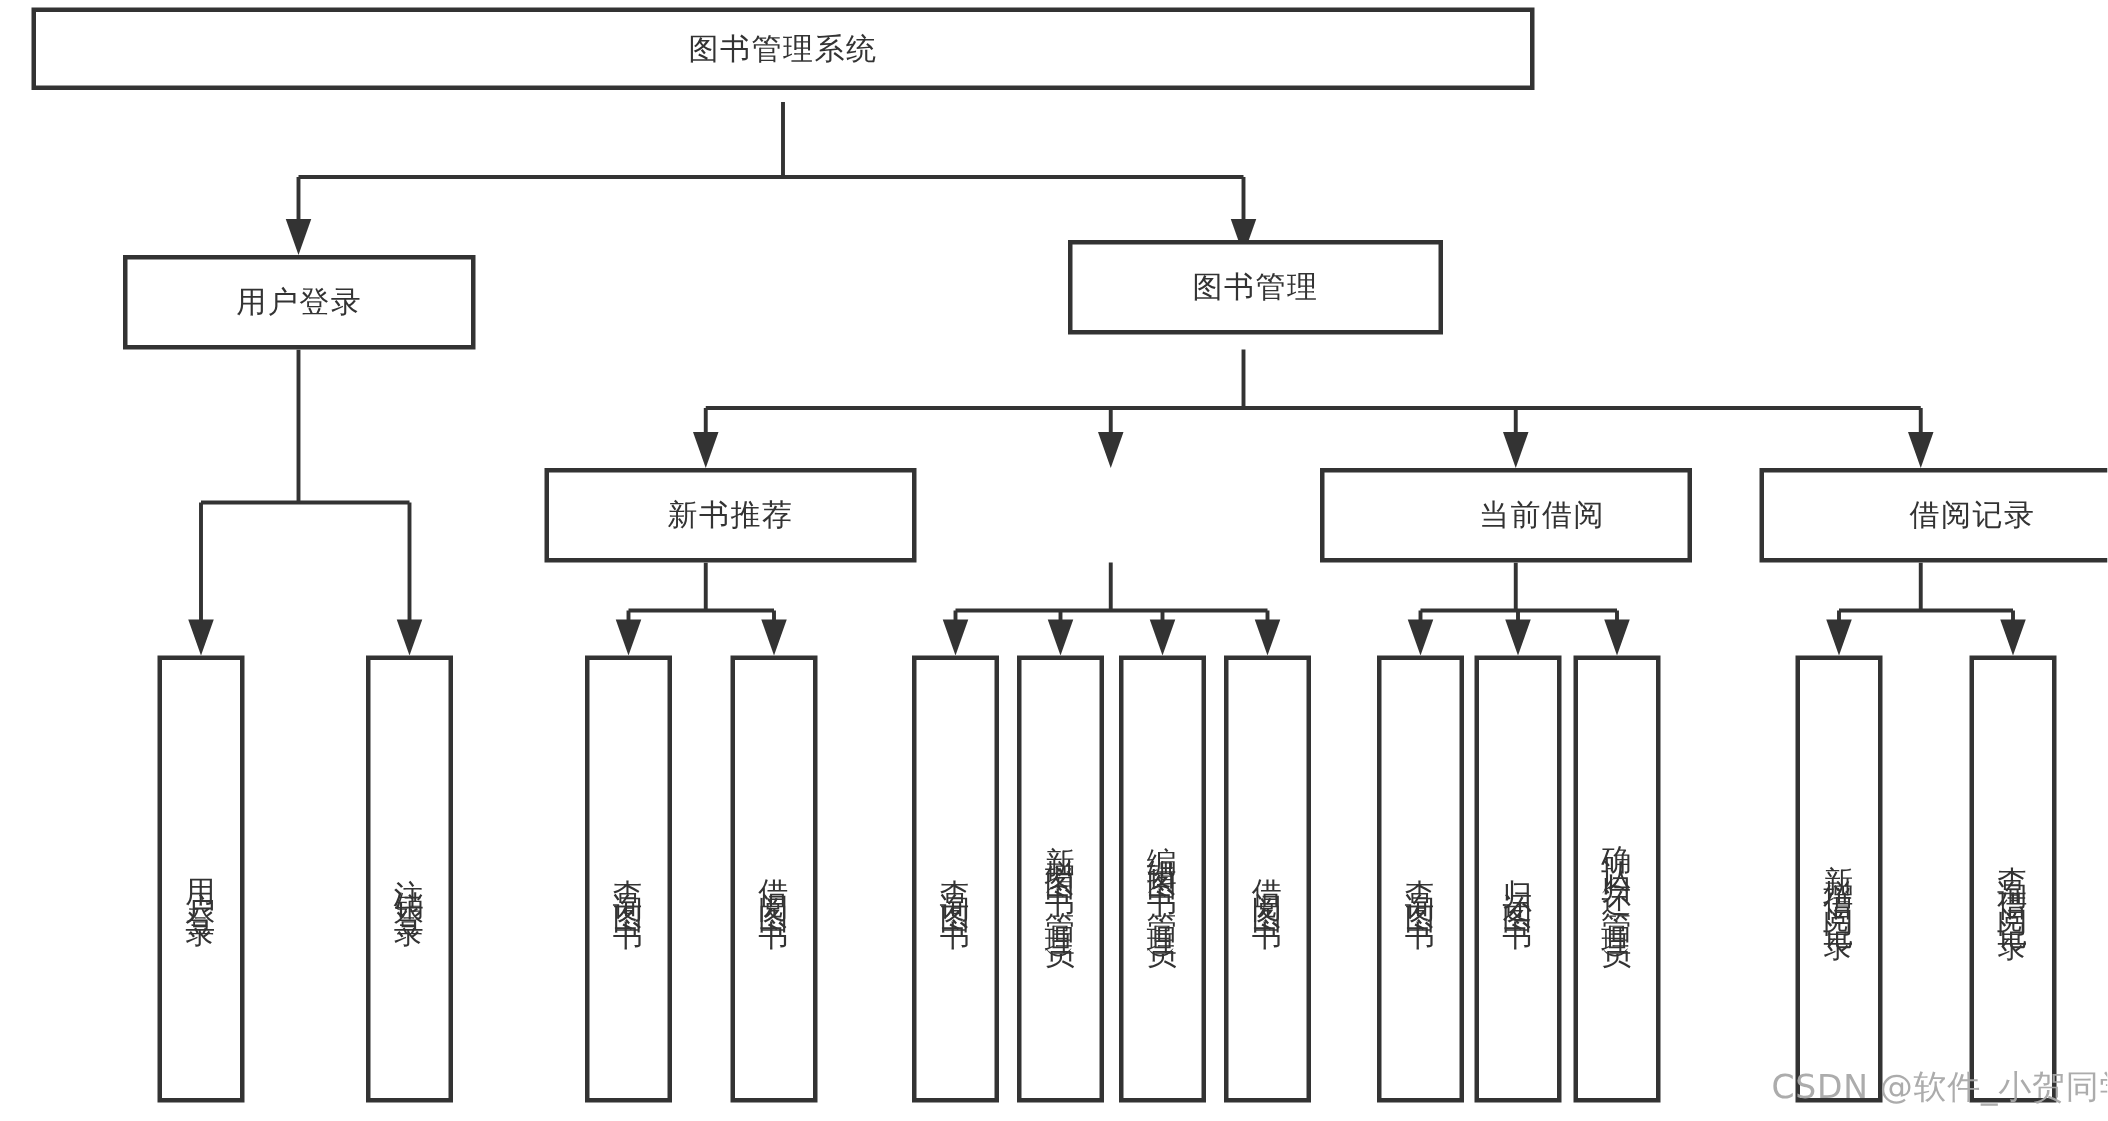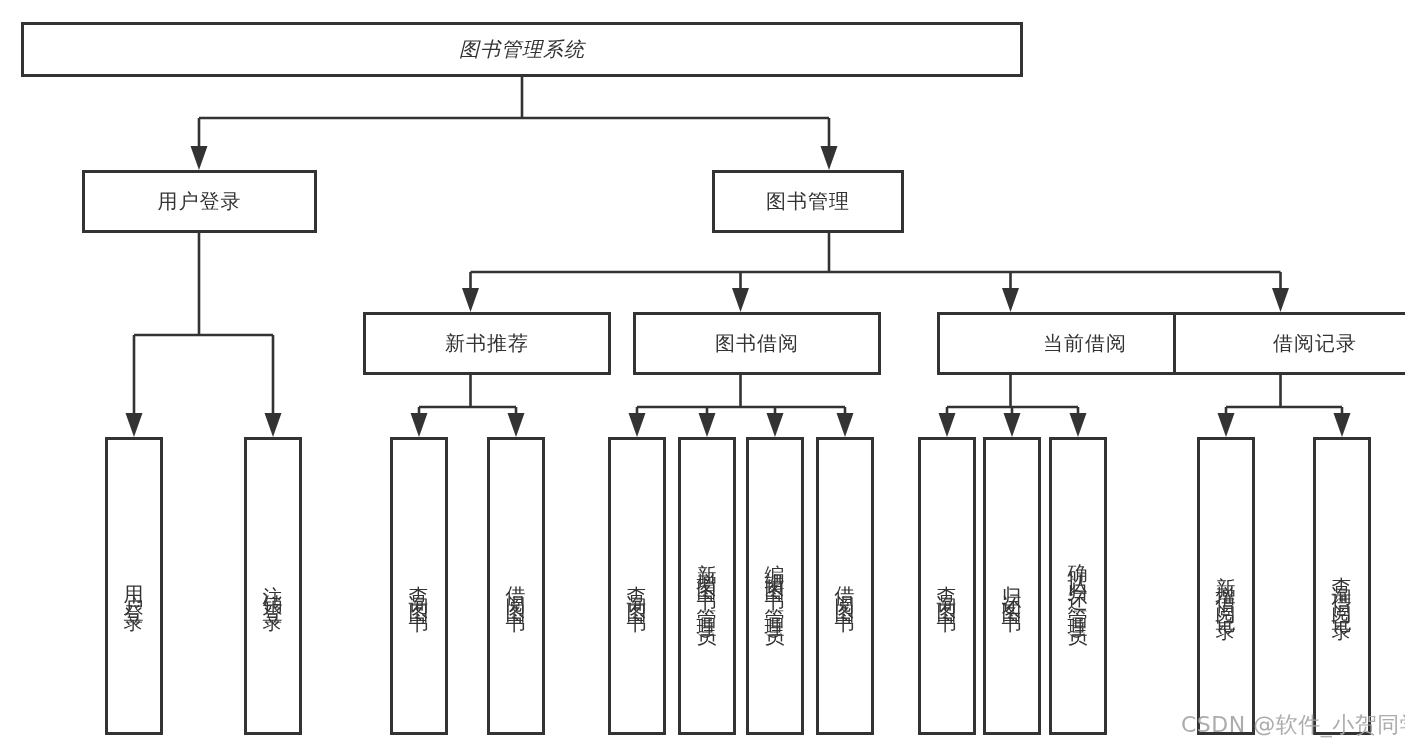--- a/index.html
+++ b/index.html
@@ -28,29 +28,29 @@
     background: #ffffff;
     color: #333333;
     display: flex;
     align-items: center;
     justify-content: center;
     font-size: 20px;
     letter-spacing: 1px;
     z-index: 2;
     text-align: center;
   }
-  .node.root   { left: 21px;  top: 22px;  width: 1002px; height: 55px; font-style: italic; }
+  .node.root   { left: 21px;  top: 5px;  width: 1002px; height: 55px; }
 
   .node.l2a    { left: 82px;  top: 170px; width: 235px; height: 63px; }
-  .node.l2b    { left: 712px; top: 170px; width: 192px; height: 63px; font-family: Liberation Serif, serif; }
+  .node.l2b    { left: 712px; top: 160px; width: 250px; height: 63px; font-family: Liberation Serif, serif; }
 
   .node.l3     { top: 312px; width: 248px; height: 63px; }
   .node.l3a    { left: 363px; }
   .node.l3b    { left: 633px; }
-  .node.l3c    { left: 937px; padding-left: 48px; }
+  .node.l3c    { left: 880px; padding-left: 48px; }
   .node.l3d    { left: 1173px; padding-left: 36px; }
 
   .node.leaf {
     top: 437px;
     width: 58px;
     height: 298px;
     writing-mode: vertical-rl;
     text-orientation: mixed;
     letter-spacing: 9px;
     font-size: 20px;
@@ -126,21 +126,20 @@
       <polygon points="1333.5,413 1350.5,413 1342,437"></polygon>
     </g>
   </svg>
 
   <div class="node root">图书管理系统</div>
 
   <div class="node l2a">用户登录</div>
   <div class="node l2b">图书管理</div>
 
   <div class="node l3 l3a">新书推荐</div>
-  <div class="node l3 l3b">图书借阅</div>
   <div class="node l3 l3c">当前借阅</div>
   <div class="node l3 l3d">借阅记录</div>
 
   <div class="node leaf p1">用户登录</div>
   <div class="node leaf p2">注销登录</div>
 
   <div class="node leaf p3">查询图书</div>
   <div class="node leaf p4">借阅图书</div>
 
   <div class="node leaf p5">查询图书</div>

